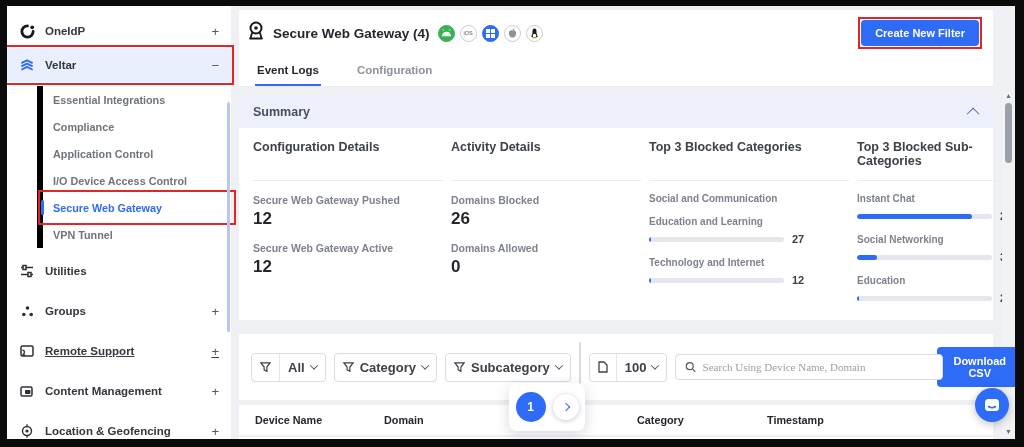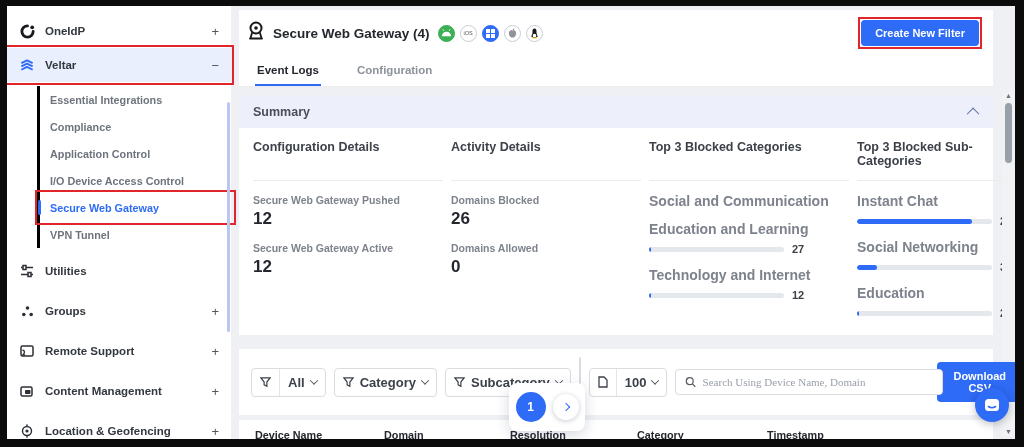--- a/index.html
+++ b/index.html
@@ -7,21 +7,21 @@
   body { font-family:"Liberation Sans", sans-serif; }
   .screen { position:relative; width:1024px; height:447px; background:#0b0b0b; overflow:hidden; }
   .frame { position:absolute; top:6px; left:7px; right:9px; bottom:8px; background:#eef0f3; display:flex; overflow:hidden; }
 
   
   .sidebar { position:relative; width:224px; background:#fff; flex:0 0 auto; padding-top:8px; font-size:11.5px; color:#3a3f47; }
   .sb-item { display:flex; align-items:center; gap:10px; padding:9px 12px; position:relative; cursor:pointer; }
   .sb-item .lbl { flex:1; font-weight:bold; color:#33373e; }
   .sb-item .expand { color:#555; font-size:13px; }
   .sb-item.active { background:#e9effd; }
-  .sb-sub { margin:4px 0 6px 30px; border-left:3px solid #000000; }
+  .sb-sub { margin:4px 0 6px 30px; border-left:6px solid #000000; }
   .sb-sub-item { padding:7.5px 10px; color:#6e747d; font-weight:bold; font-size:10.8px; position:relative; cursor:pointer; }
   .sb-sub-item.active { color:#2e6bf6; }
   .sb-sub-item.active::before { content:""; position:absolute; left:-2px; top:6px; bottom:6px; width:3px; background:#2e6bf6; border-radius:2px; }
   .sb-scroll { position:absolute; right:1px; top:96px; width:3px; height:230px; background:#b9c7f0; border-radius:2px; }
   .icon16 { width:16px; height:16px; flex:0 0 auto; display:inline-flex; align-items:center; justify-content:center; }
 
   
   .annot { position:relative; }
   .annot::after { content:""; position:absolute; inset:-3px; border:2.5px solid #e0262b; pointer-events:none; }
   .annot-tight::after { inset:-4px -5px; }
@@ -44,21 +44,21 @@
   
   .summary { margin-top:9px; }
   .summary-head { display:flex; align-items:center; justify-content:space-between; background:#edf0fa; padding:9px 14px; font-size:12.5px; font-weight:bold; color:#4a4f58; }
   .chev-up { width:9px; height:9px; border-left:1.6px solid #5a6aa0; border-top:1.6px solid #5a6aa0; transform:rotate(45deg) translateY(2px); cursor:pointer; }
   .summary-body { display:grid; grid-template-columns:190px 190px 200px 1fr; gap:0 8px; padding:12px 14px 16px; }
   .col-head { font-size:12.5px; font-weight:bold; color:#3c414a; padding-bottom:12px; border-bottom:1px solid #ececef; }
   .stat { margin-top:13px; }
   .stat .s-lbl { font-size:10.5px; color:#7d828c; font-weight:bold; }
   .stat .s-val { font-size:17px; font-weight:bold; color:#24272d; margin-top:3px; }
   .barrow { margin-top:12px; }
-  .barrow .b-lbl { font-size:14px; color:#7d828c; font-weight:bold; margin-bottom:6px; }
+  .barrow .b-lbl { font-size:10px; color:#7d828c; font-weight:bold; margin-bottom:6px; }
   .bar-line { display:flex; align-items:center; gap:8px; }
   .track { flex:0 0 135px; height:5px; background:#e4e7ec; border-radius:3px; overflow:hidden; }
   .fill { height:100%; background:#2e6bf6; border-radius:3px; }
   .b-val { font-size:11px; color:#3c414a; font-weight:bold; }
 
   
   .filterbar { margin-top:14px; display:flex; align-items:center; gap:8px; padding:8px 12px; }
   .fctrl { display:flex; align-items:center; gap:6px; border:1px solid #d9dce1; border-radius:4px; background:#fff; padding:6px 8px; font-size:13px; color:#3c414a; font-weight:bold; cursor:pointer; white-space:nowrap; }
   .fctrl .sep { width:1px; align-self:stretch; background:#e3e5e9; margin:-6px 2px; }
   .chev { width:6px; height:6px; border-right:1.4px solid #555a63; border-bottom:1.4px solid #555a63; transform:rotate(45deg) translate(-1px,-1px); }
@@ -148,21 +148,21 @@
           <svg width="13" height="13" viewBox="0 0 13 13">
               <circle cx="6.5" cy="3" r="1.8" fill="#2c2f35"></circle>
               <circle cx="2.8" cy="9.5" r="1.8" fill="#2c2f35"></circle>
               <circle cx="10.2" cy="9.5" r="1.8" fill="#2c2f35"></circle>
             </svg>
         </span>
         <span class="lbl">Groups</span>
         <span class="expand">+</span>
       </div>
 
-      <div class="sb-item" style="margin-top:6px;">
+      <div class="sb-item" style="margin-top:6px;text-decoration:underline;">
         <span class="icon16">
           <svg width="14" height="13" viewBox="0 0 14 13">
               <rect x="1" y="1" width="12" height="10" rx="1.5" fill="none" stroke="#2c2f35" stroke-width="1.5"></rect>
               <path d="M2.5 10.5 q4 -4.5 0 -5.5 M2.5 10.5 q1.5 -1.5 2.5 0" fill="none" stroke="#2c2f35" stroke-width="1.3"></path>
             </svg>
         </span>
         <span class="lbl">Remote Support</span>
         <span class="expand">+</span>
       </div>
 

